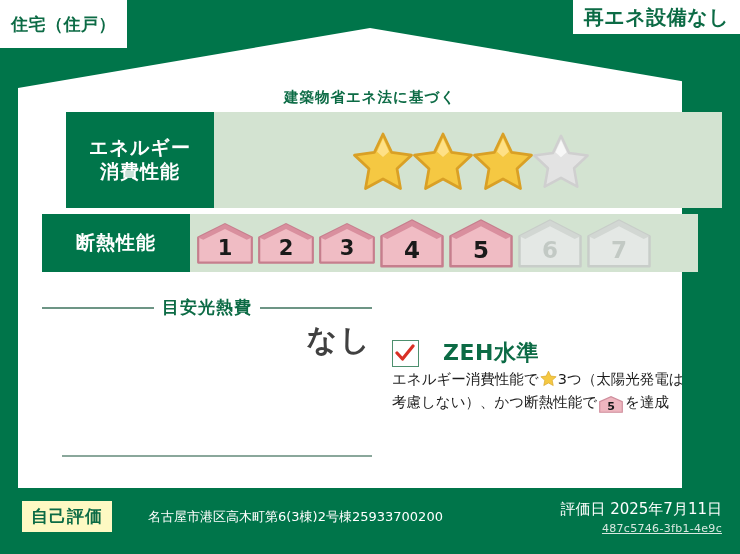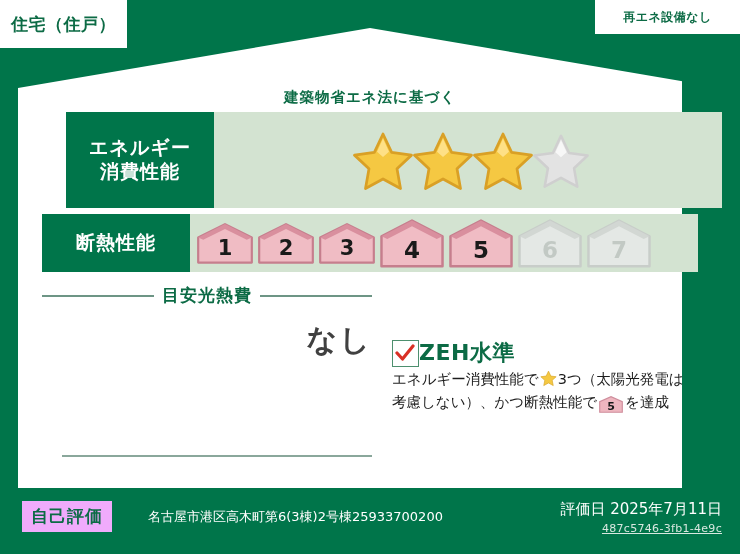--- a/index.html
+++ b/index.html
@@ -15,21 +15,21 @@
   
   .corner-tag{
     position:absolute;top:0;
     background:#ffffff;
     color:#0c6b45;
     font-weight:bold;
     display:flex;align-items:center;justify-content:center;
     letter-spacing:0.5px;
   }
   #tag-left{left:0;width:127px;height:48px;font-size:17px;}
-  #tag-right{right:0;width:145px;height:34px;font-size:12px;}
+  #tag-right{right:0;width:167px;height:34px;font-size:20px;}
 
   
   #card{
     position:absolute;left:18px;top:28px;
     width:664px;height:460px;
     background:#ffffff;
     clip-path:polygon(0 60px, 352px 0, 704px 60px, 704px 460px, 0 460px);
   }
   #title-wrap{
     position:absolute;left:0;top:62px;width:704px;
@@ -77,41 +77,41 @@
     padding-bottom:4px;
     box-sizing:border-box;
   }
   .badge.big{width:66px;height:50px;font-size:23px;padding-bottom:5px;}
   .badge svg{position:absolute;inset:0;width:100%;height:100%;}
   .badge span{position:relative;z-index:2;}
   .badge.off{color:#c2c9c4;}
 
   
   #cost-head{
-    position:absolute;left:24px;top:256px;width:330px;
+    position:absolute;left:24px;top:268px;width:330px;
     display:flex;align-items:center;gap:8px;
   }
   #cost-head .rule{flex:1;height:2px;background:#6d9585;}
   #cost-head .txt{color:#0c6b45;font-weight:bold;font-size:17px;white-space:nowrap;letter-spacing:1px;}
 
   #cost-value{
     position:absolute;left:24px;top:292px;width:330px;
     text-align:right;color:#404040;font-weight:bold;font-size:30px;
     letter-spacing:2px;
     font-family:Liberation Serif, serif;
   }
   #bottom-rule{
     position:absolute;left:44px;top:427px;width:310px;height:2px;background:#8aa79b;
   }
 
   
   #zeh{
     position:absolute;left:374px;top:310px;width:306px;
   }
-  #zeh-head{display:flex;align-items:center;gap:0;}
+  #zeh-head{display:flex;align-items:center;gap:24px;}
   .check-box{
     width:25px;height:25px;border:1.5px solid #4d8f6e;background:#fff;
     position:relative;flex:0 0 auto;
   }
   .check-box svg{position:absolute;left:2px;top:2px;width:20px;height:20px;}
   #zeh-title{color:#0c6b45;font-weight:bold;font-size:22px;letter-spacing:0.5px;}
   #zeh-desc{
     font-size:14.5px;color:#1c1c1c;line-height:1.6;
     letter-spacing:0px;
   }
@@ -125,21 +125,21 @@
   .inline-badge svg{position:absolute;inset:0;width:100%;height:100%;}
   .inline-badge span{position:relative;z-index:2;}
 
   
   #footer{
     position:absolute;left:0;bottom:0;width:740px;height:66px;
     background:#00754A;
   }
   #self-eval{
     position:absolute;left:22px;top:13px;
-    background:#f0abfc;color:#0c6b45;font-weight:bold;font-size:17px;
+    background:#fef9c3;color:#0c6b45;font-weight:bold;font-size:17px;
     padding:4px 9px;letter-spacing:1px;
   }
   #address{
     position:absolute;left:110px;top:20px;
     color:#ffffff;font-size:13px;letter-spacing:0px;margin-left:38px;
   }
   #eval-date{
     position:absolute;right:18px;top:12px;
     color:#ffffff;font-size:15px;text-align:right;margin-left:36px;
   }

